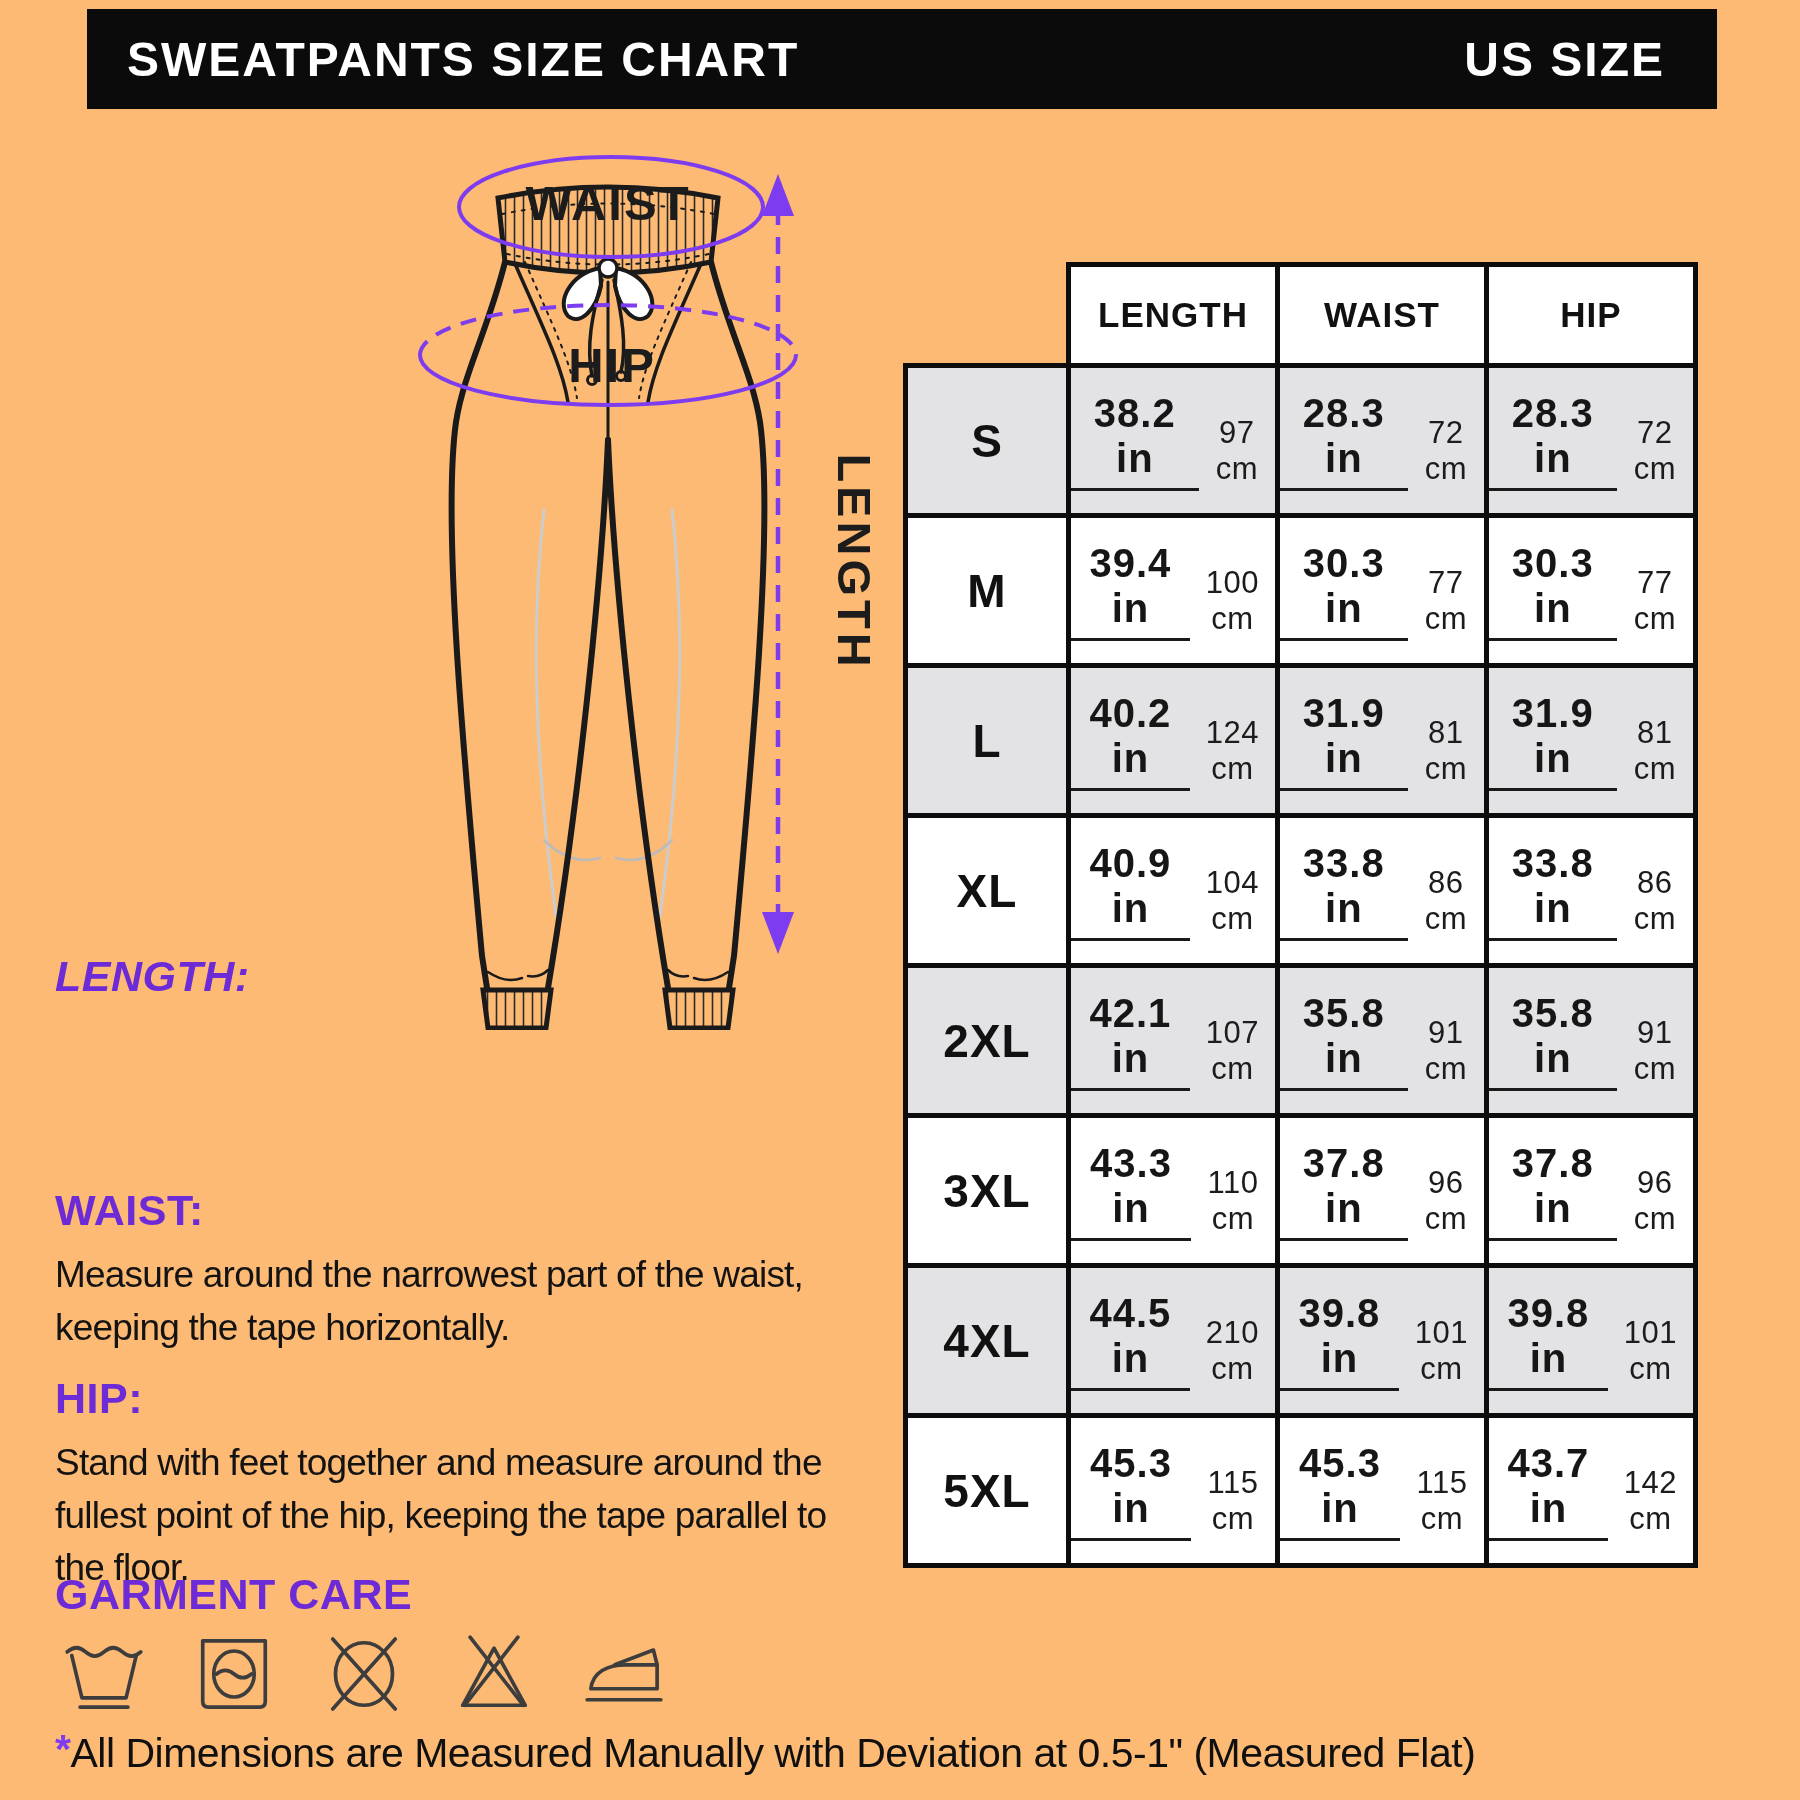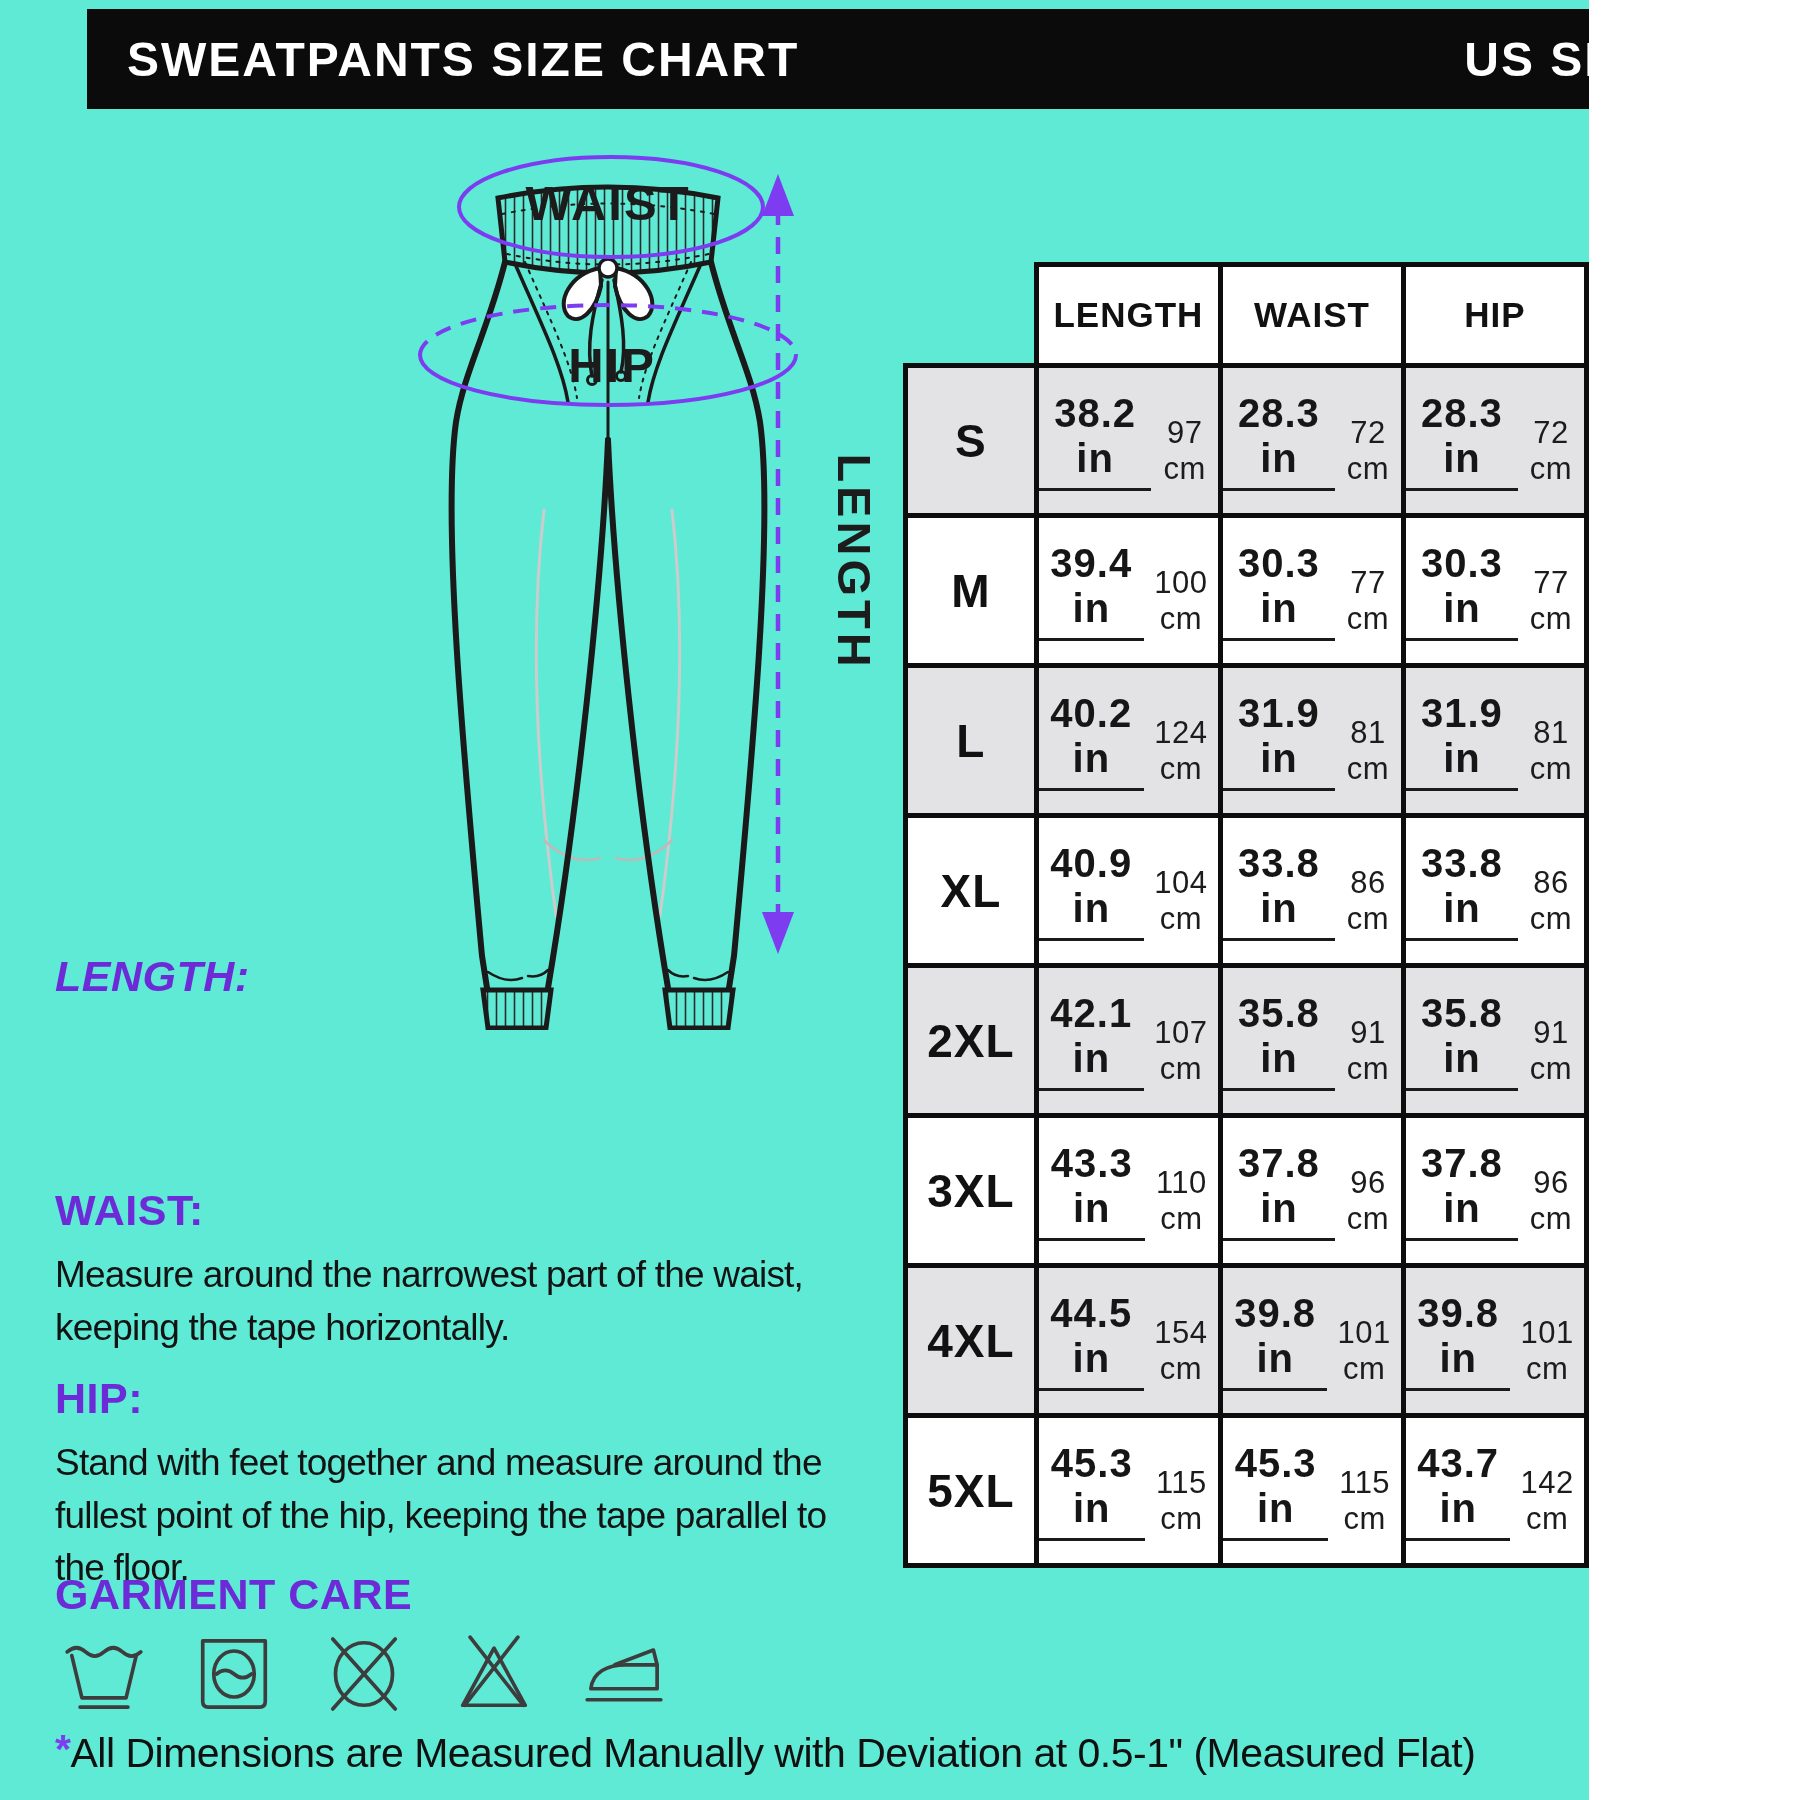--- a/index.html
+++ b/index.html
@@ -1,16 +1,16 @@
 <!DOCTYPE html>
 <html><head>
 <meta charset="utf-8">
 <style>
   html,body{margin:0;padding:0;background:#ffffff;}
-  .page{position:relative;width:1589px;height:1800px;background:#5eead4;overflow:hidden;
+  .page{position:relative;width:1800px;height:1800px;background:#fdba74;overflow:hidden;
         font-family:"Liberation Sans", sans-serif;color:#141414;}
 
   
   .topbar{position:absolute;left:87px;top:9px;width:1630px;height:100px;background:#0b0b0b;
           display:flex;align-items:center;justify-content:space-between;padding:0 52px 0 40px;box-sizing:border-box;}
   .topbar .title{font-size:48px;font-weight:bold;color:#ffffff;letter-spacing:2px;}
   .topbar .region{font-size:48px;font-weight:bold;color:#ffffff;letter-spacing:2px;}
 
   
   .figure{position:absolute;left:330px;top:150px;width:540px;height:880px;}
@@ -248,21 +248,21 @@
               <span class="in">37.8 in</span>
               <span class="cm">96 cm</span>
             </div>
           </td>
     </tr>
     <tr class="data odd">
       <td class="size">4XL</td>
       <td>
             <div class="cellval">
               <span class="in">44.5 in</span>
-              <span class="cm">154 cm</span>
+              <span class="cm">210 cm</span>
             </div>
           </td>
       <td>
             <div class="cellval">
               <span class="in">39.8 in</span>
               <span class="cm">101 cm</span>
             </div>
           </td>
       <td>
             <div class="cellval">

